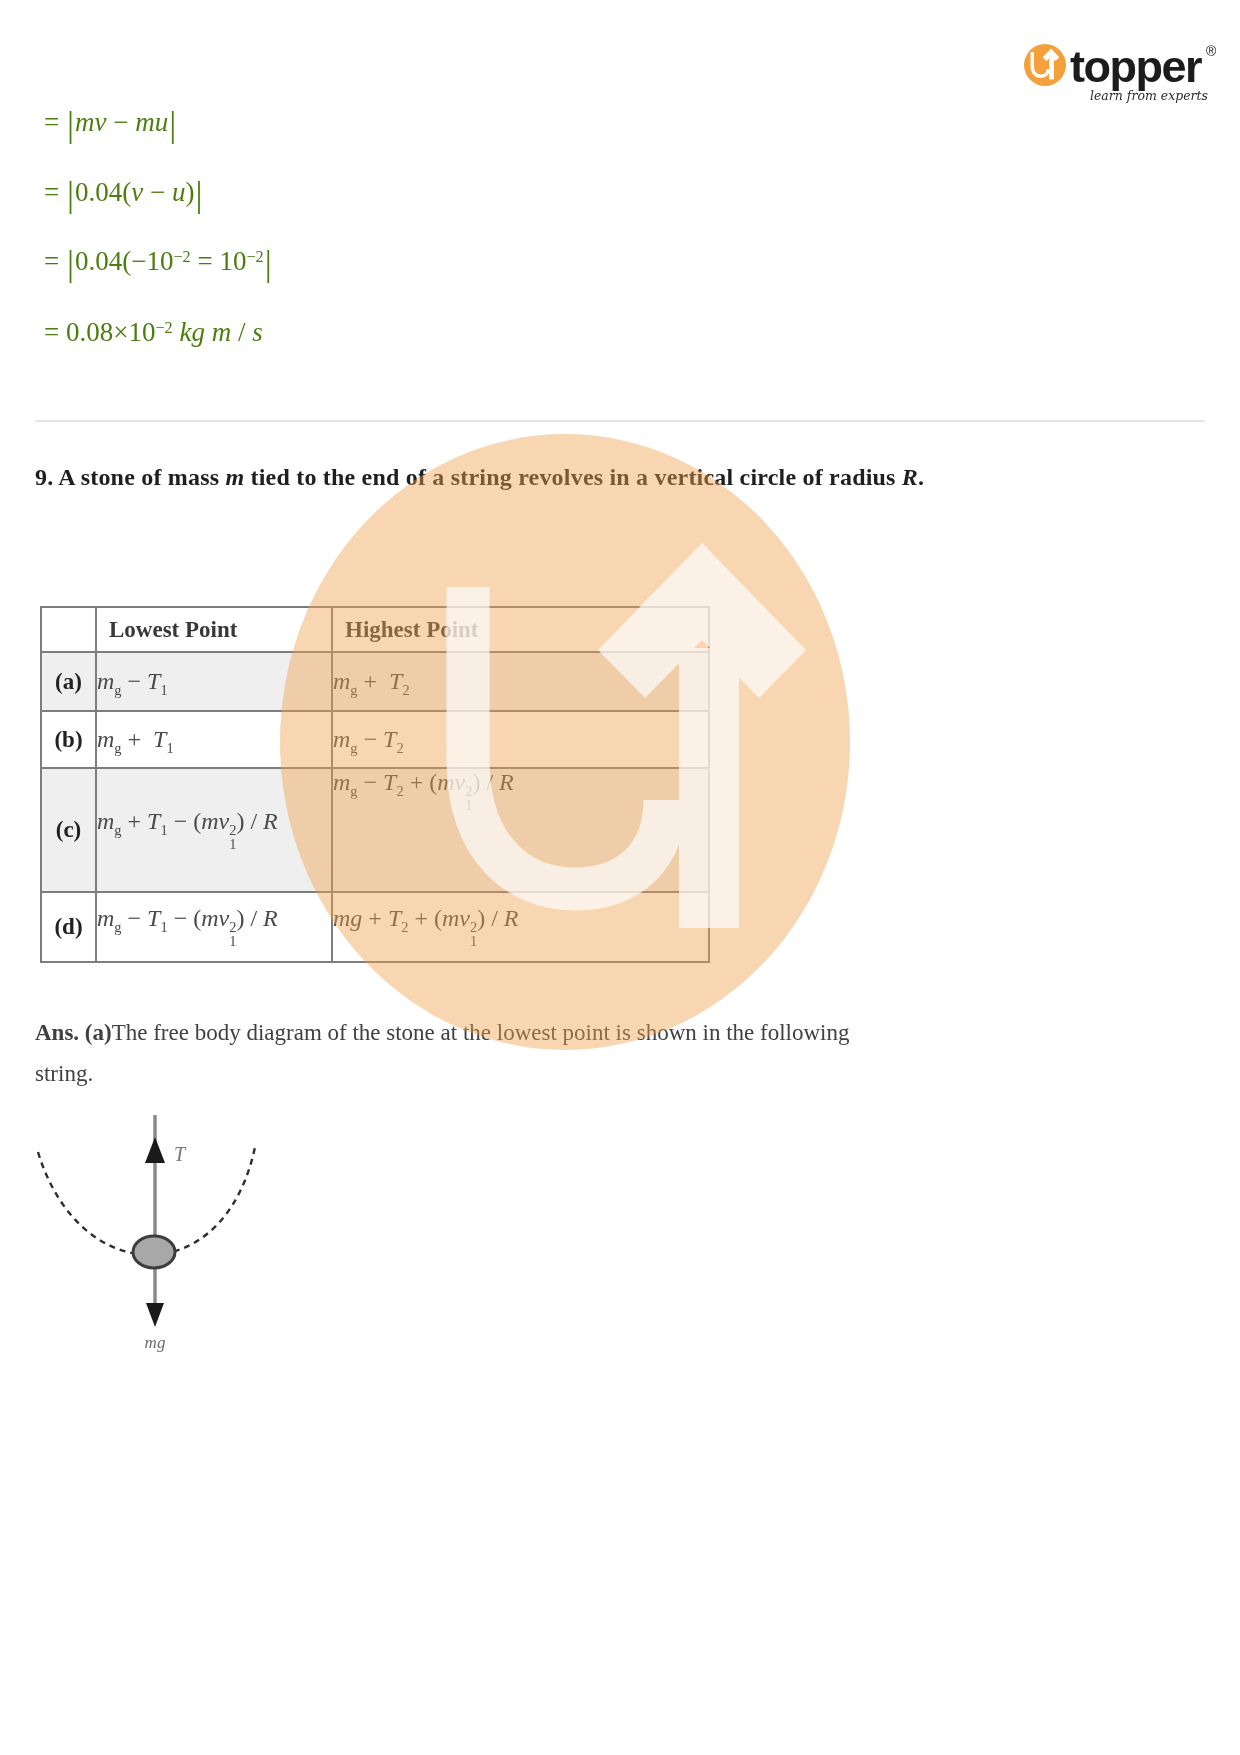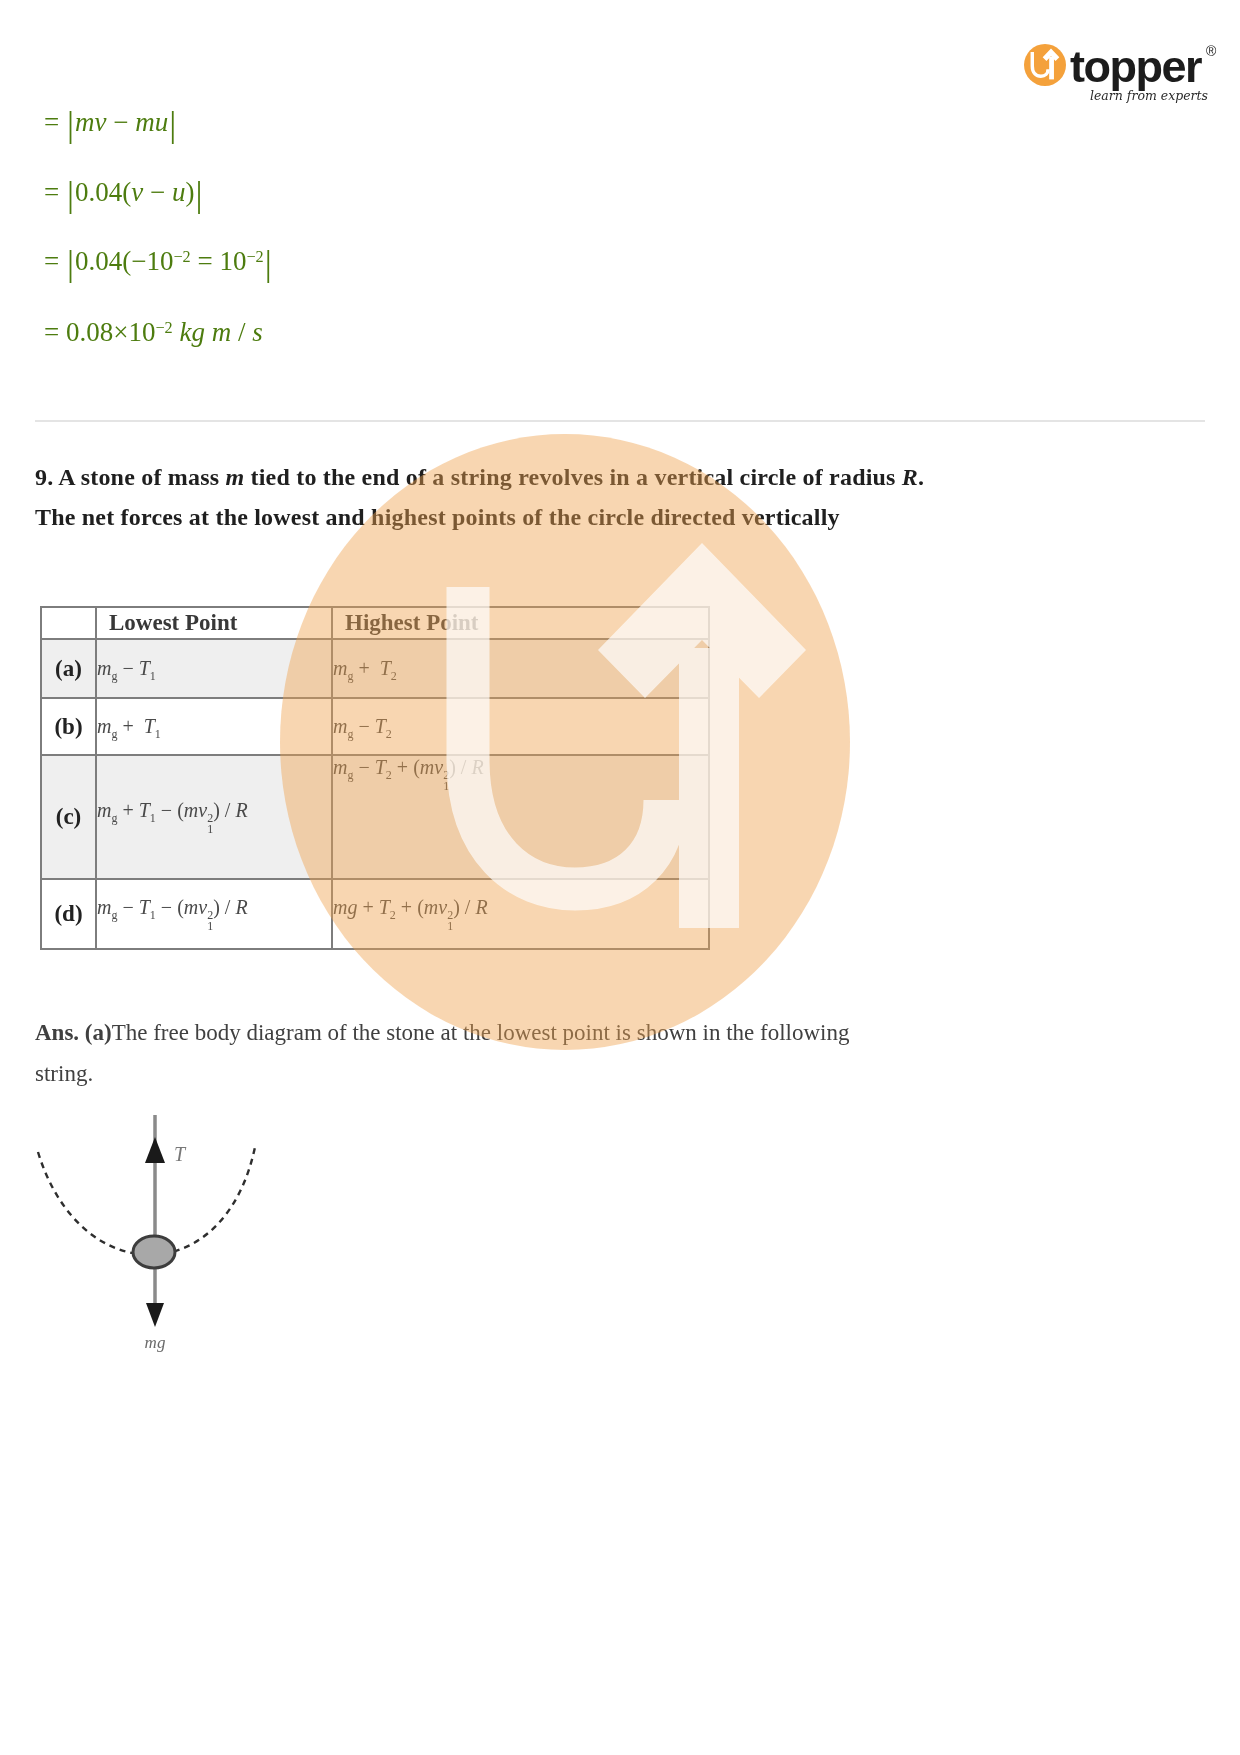--- a/index.html
+++ b/index.html
@@ -20,21 +20,21 @@
   .question{position:absolute;left:35px;top:458px;width:1178px;font-weight:bold;font-size:24px;
             line-height:39.5px;color:#1f1f1f;letter-spacing:0.2px;}
   .q-var{font-style:italic;}
 
   table.opts{position:absolute;left:40px;top:606px;border-collapse:collapse;table-layout:fixed;}
   table.opts td,table.opts th{border:2px solid #7d7d7d;padding:0;}
   table.opts th{font-size:23px;color:#383838;text-align:left;padding-left:12px;font-weight:bold;background:#fff;}
   td.rowlab{width:41px;text-align:center;font-weight:bold;font-size:23px;color:#222;}
   td.c2{width:222px;padding-left:13px;}
   td.c3{width:363px;padding-left:15px;}
-  td.mathcell{font-size:20px;color:#4a4a4a;white-space:pre-wrap;}
+  td.mathcell{font-size:24px;color:#4a4a4a;white-space:pre-wrap;}
   tr.shade td{background:#efefef;}
   tr.plain td{background:#ffffff;}
   td.topalign{vertical-align:top;padding-top:7px;}
 
   .answer{position:absolute;left:35px;top:1012px;width:1180px;font-size:23px;line-height:41px;color:#404040;}
   .ans-label{font-weight:bold;}
 
   .fbd{position:absolute;left:28px;top:1095px;}
   .logo{position:absolute;left:1018px;top:38px;}
   .watermark{position:absolute;left:0;top:0;z-index:40;pointer-events:none;}
@@ -44,26 +44,26 @@
 
 <div class="eq math" style="top:104px">= <span class="bar">|</span><i>m</i><i>v</i> − <i>m</i><i>u</i><span class="bar">|</span></div>
 <div class="eq math" style="top:174px">= <span class="bar">|</span>0.04(<i>v</i> − <i>u</i>)<span class="bar">|</span></div>
 <div class="eq math" style="top:243px">= <span class="bar">|</span>0.04(−10<sup>−2</sup> = 10<sup>−2</sup><span class="bar">|</span></div>
 <div class="eq math" style="top:314px">= 0.08×10<sup>−2</sup> <i>k</i><i>g</i> <i>m</i> / <i>s</i></div>
 
 <div class="divider"></div>
 
 <div class="question">
   <span>9.  A stone of mass </span><span class="q-var">m</span><span> tied to the end of a string revolves in a vertical circle of radius </span><span class="q-var">R</span><span>.</span><br>
-  <span>The net forces at the lowest and highest points of the circle directed vertically</span><br>
+  <br>
 </div>
 
 <table class="opts">
   <tbody>
-      <tr style="height:32px">
+      <tr style="height:45px">
     <th style="width:41px"></th>
     <th style="width:222px">Lowest Point</th>
     <th style="width:363px">Highest Point</th>
   </tr>
   <tr class="shade" style="height:59px">
     <td class="rowlab">(a)</td>
     <td class="c2 mathcell math"><i>m</i><sub>g</sub> − <i>T</i><sub>1</sub></td>
     <td class="c3 mathcell math"><i>m</i><sub>g</sub> +  <i>T</i><sub>2</sub></td>
   </tr>
   <tr class="plain" style="height:57px">

